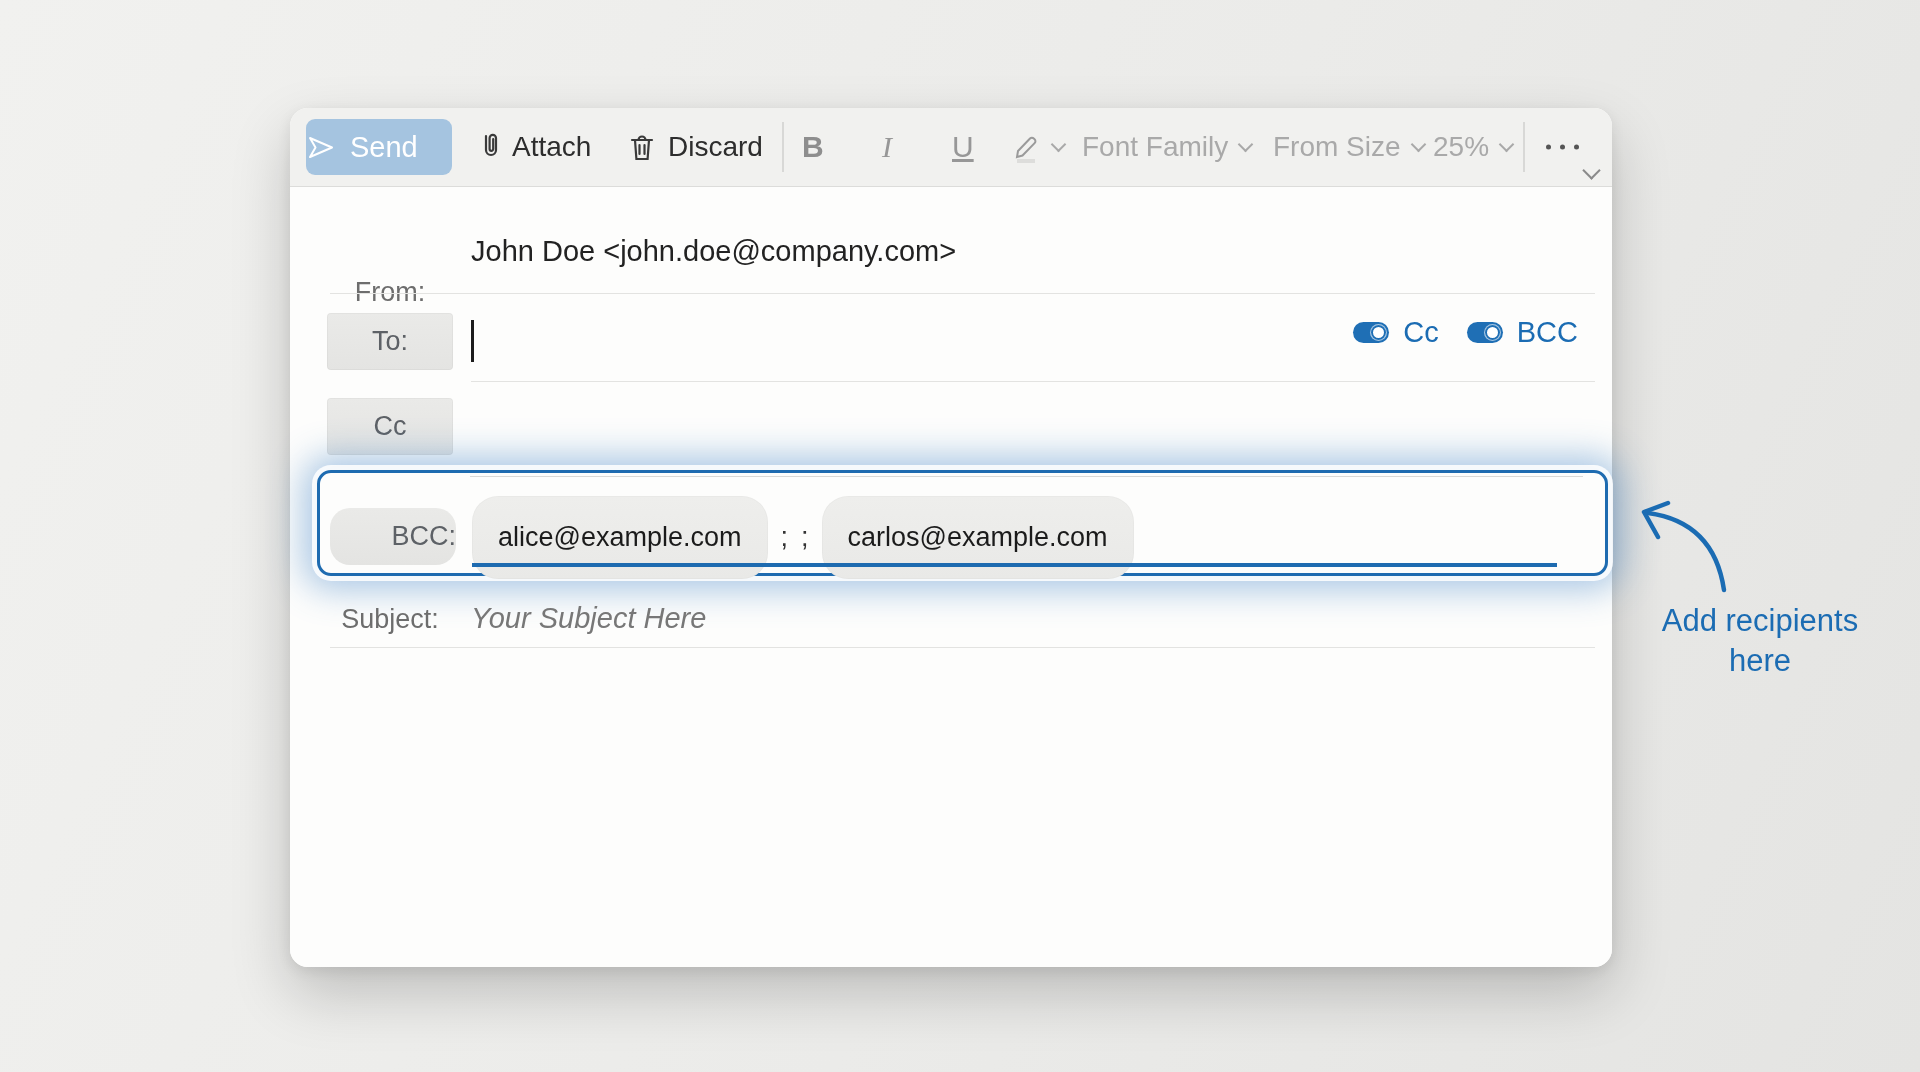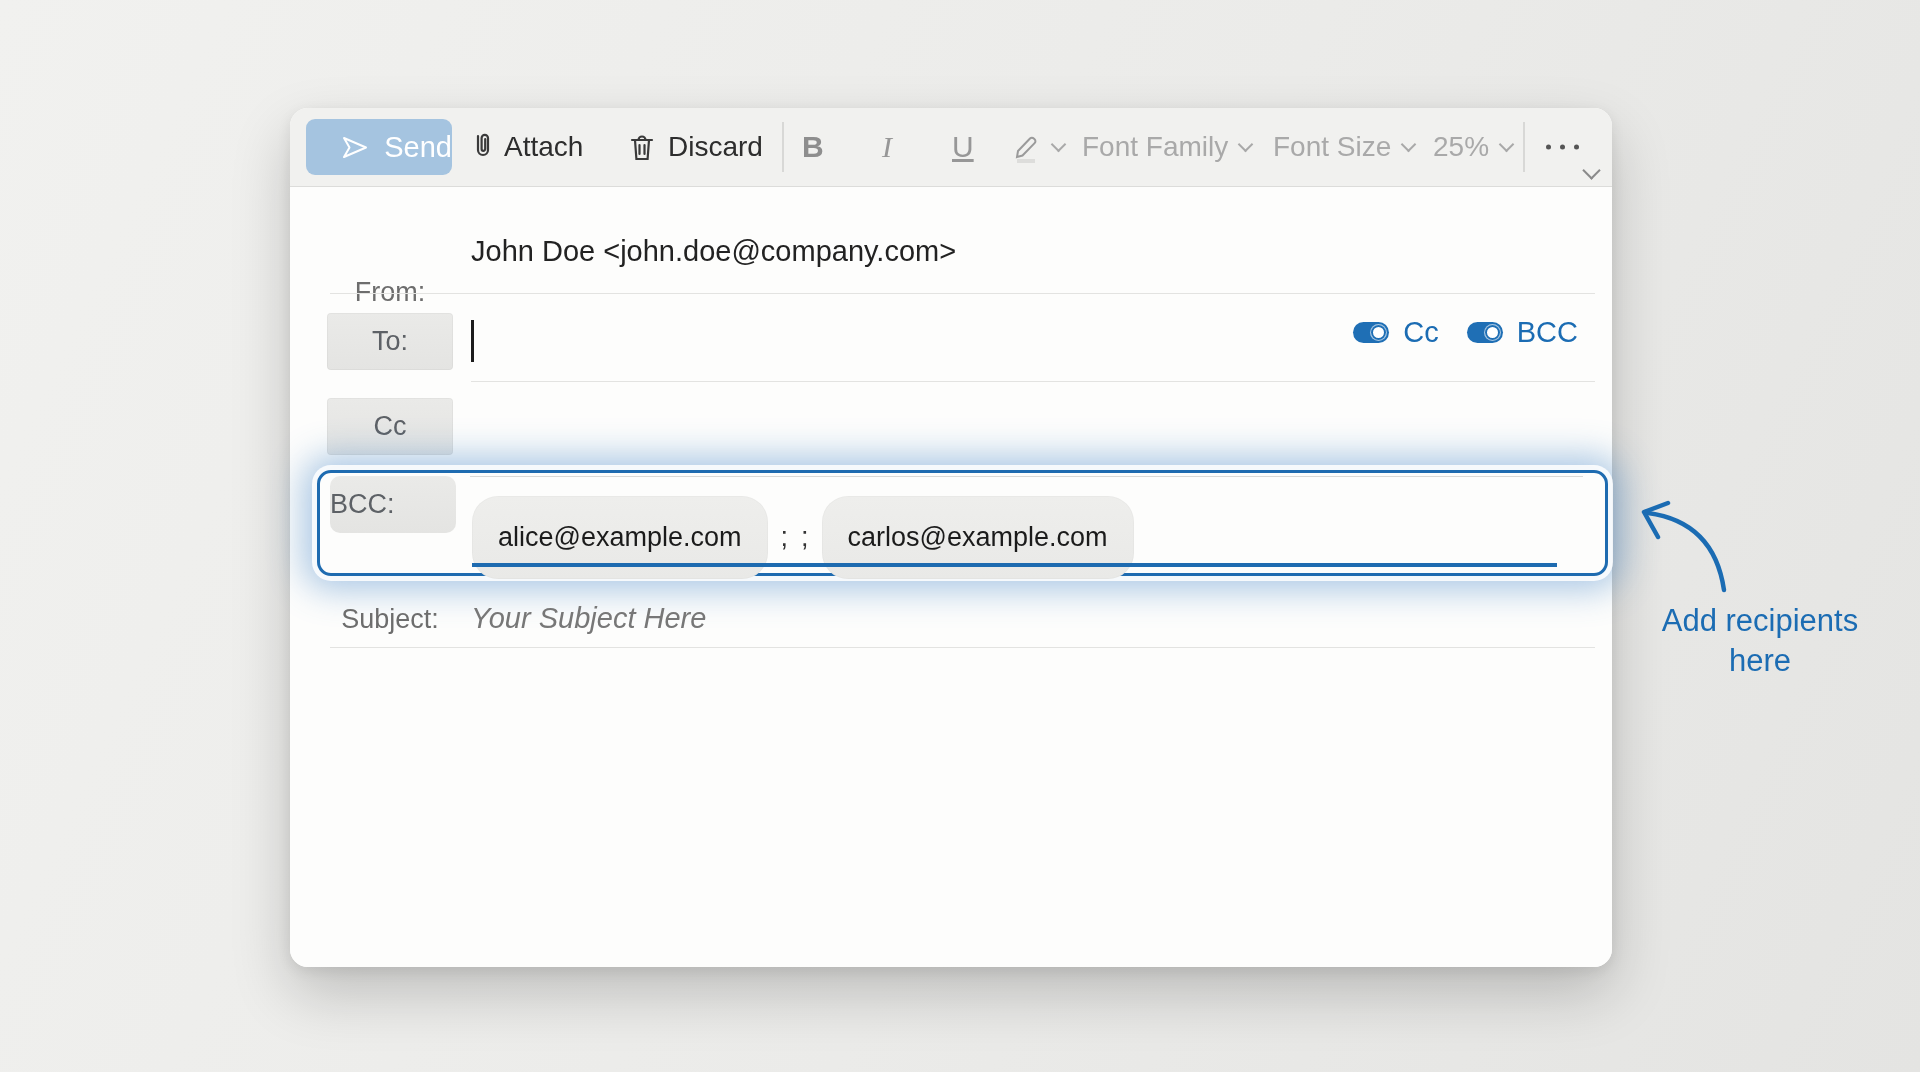--- a/index.html
+++ b/index.html
@@ -12,21 +12,21 @@
   .card{position:absolute;left:290px;top:108px;width:1322px;height:859px;
         background:#fdfdfc;border-radius:18px;
         box-shadow:0 26px 60px rgba(0,0,0,.20),0 4px 14px rgba(0,0,0,.08);}
 
   
   .toolbar{position:absolute;left:0;top:0;width:100%;height:78px;
            background:#f1f1ef;border-bottom:1px solid #dcdcda;
            border-radius:18px 18px 0 0;}
   .titem{position:absolute;top:50%;transform:translateY(-50%);display:flex;align-items:center;}
   .send-btn{left:16px;width:146px;height:56px;background:#a5c4e0;border-radius:9px;
-            justify-content:flex-end;gap:14px;color:#ffffff;font-size:29px;cursor:pointer;}
+            justify-content:flex-start;gap:14px;color:#ffffff;font-size:29px;cursor:pointer;}
   .tool-lbl{font-size:28px;color:#2d2d2d;}
   .gap10{gap:12px;}
   .tdivider{position:absolute;top:14px;width:2px;height:50px;background:#d8d8d6;}
   .fmt{font-size:30px;color:#979797;}
   .fmt-b{font-weight:bold;color:#8e8e8e;}
   .fmt-i{font-family:"Liberation Serif",serif;font-style:italic;}
   .fmt-u{text-decoration:underline;}
   .ghost{font-size:28px;color:#a9a9a9;display:flex;align-items:center;gap:12px;text-align:right;}
   .chev{width:9px;height:9px;border-right:2px solid #a9a9a9;border-bottom:2px solid #a9a9a9;
         transform:rotate(45deg);margin-top:-6px;}
@@ -53,23 +53,23 @@
   .toggle .knob{position:absolute;right:3px;top:3px;width:15px;height:15px;border-radius:50%;
                 background:#fff;box-shadow:inset 0 0 0 2px #1f6fb5, 0 0 0 1px rgba(255,255,255,.6);}
   .toggle-lbl{font-size:29px;color:#1b6cb3;}
   .toggle-lbl.mr{margin-right:14px;}
 
   
   .bcc-box{position:absolute;left:27px;top:362px;width:1285px;height:100px;
            background:#fdfdfc;border:3.5px solid #1e6bb0;border-radius:14px;
            box-shadow:0 0 0 5px rgba(255,255,255,.85),0 0 34px 14px rgba(70,136,199,.45);}
   .bcc-top-hair{position:absolute;left:150px;right:22px;top:3px;height:1px;background:#d9d9d7;}
-  .bcc-chip-label{position:absolute;left:10px;top:3px;width:126px;height:57px;border-radius:10px;
+  .bcc-chip-label{position:absolute;left:10px;top:35px;width:126px;height:57px;border-radius:20px;
                   background:linear-gradient(#eaeae8,#e4e4e2);
-                  display:flex;align-items:center;justify-content:flex-start;
+                  display:flex;align-items:center;justify-content:flex-end;
                   font-size:27px;color:#5d6166;}
   .chiprow{position:absolute;left:152px;top:23px;display:flex;align-items:center;gap:13px;}
   .echip{background:linear-gradient(#eeeeec,#e9e9e7);border-radius:26px;padding:26px 26px;
          font-size:27px;color:#1b1b1b;box-shadow:inset 0 0 0 1px rgba(0,0,0,.02);}
   .chip-sep{font-size:27px;color:#333;}
   .bcc-underline{position:absolute;left:152px;right:48px;bottom:6px;height:4px;background:#1e6bb0;}
 
   .subject-value{position:absolute;left:181px;font-style:italic;color:#777;font-size:29px;}
 
   
@@ -90,21 +90,21 @@
 
       <div class="titem send-btn" style="left:16px;">
         <span>
           <svg width="30" height="27" viewBox="0 0 30 27" fill="none" stroke="#ffffff" stroke-width="2" stroke-linejoin="round">
             <path d="M4 4 L26 13.5 L4 23 L9.5 13.5 Z"></path>
           </svg>
         </span>
         <span>Send</span>
       </div>
 
-      <div class="titem gap10" style="left:180px;gap:8px;">
+      <div class="titem gap10" style="left:188px;gap:8px;">
         <span>
           <svg width="26" height="32" viewBox="0 0 26 32" fill="none" stroke="#3a3a3a" stroke-width="2.2" stroke-linecap="round">
             <path d="M8 5 v14 a5 5 0 0 0 10 0 V7 a3.2 3.2 0 0 0 -6.4 0 V18 a1.8 1.8 0 0 0 3.6 0 V8"></path>
           </svg>
         </span>
         <span class="tool-lbl">Attach</span>
       </div>
 
       <div class="titem gap10" style="left:338px;">
         <span>
@@ -139,21 +139,21 @@
         </span>
         <span class="chev"></span>
       </div>
 
       <div class="titem ghost" style="left:792px;">
         <span>Font Family</span>
         <span class="chev"></span>
       </div>
 
       <div class="titem ghost" style="left:983px;">
-        <span>Font Size</span>
+        <span>From Size</span>
         <span class="chev"></span>
       </div>
 
       <div class="titem ghost" style="left:1143px;">
         <span>25%</span>
         <span class="chev"></span>
       </div>
 
       <div class="tdivider" style="left:1233px;"></div>
 

